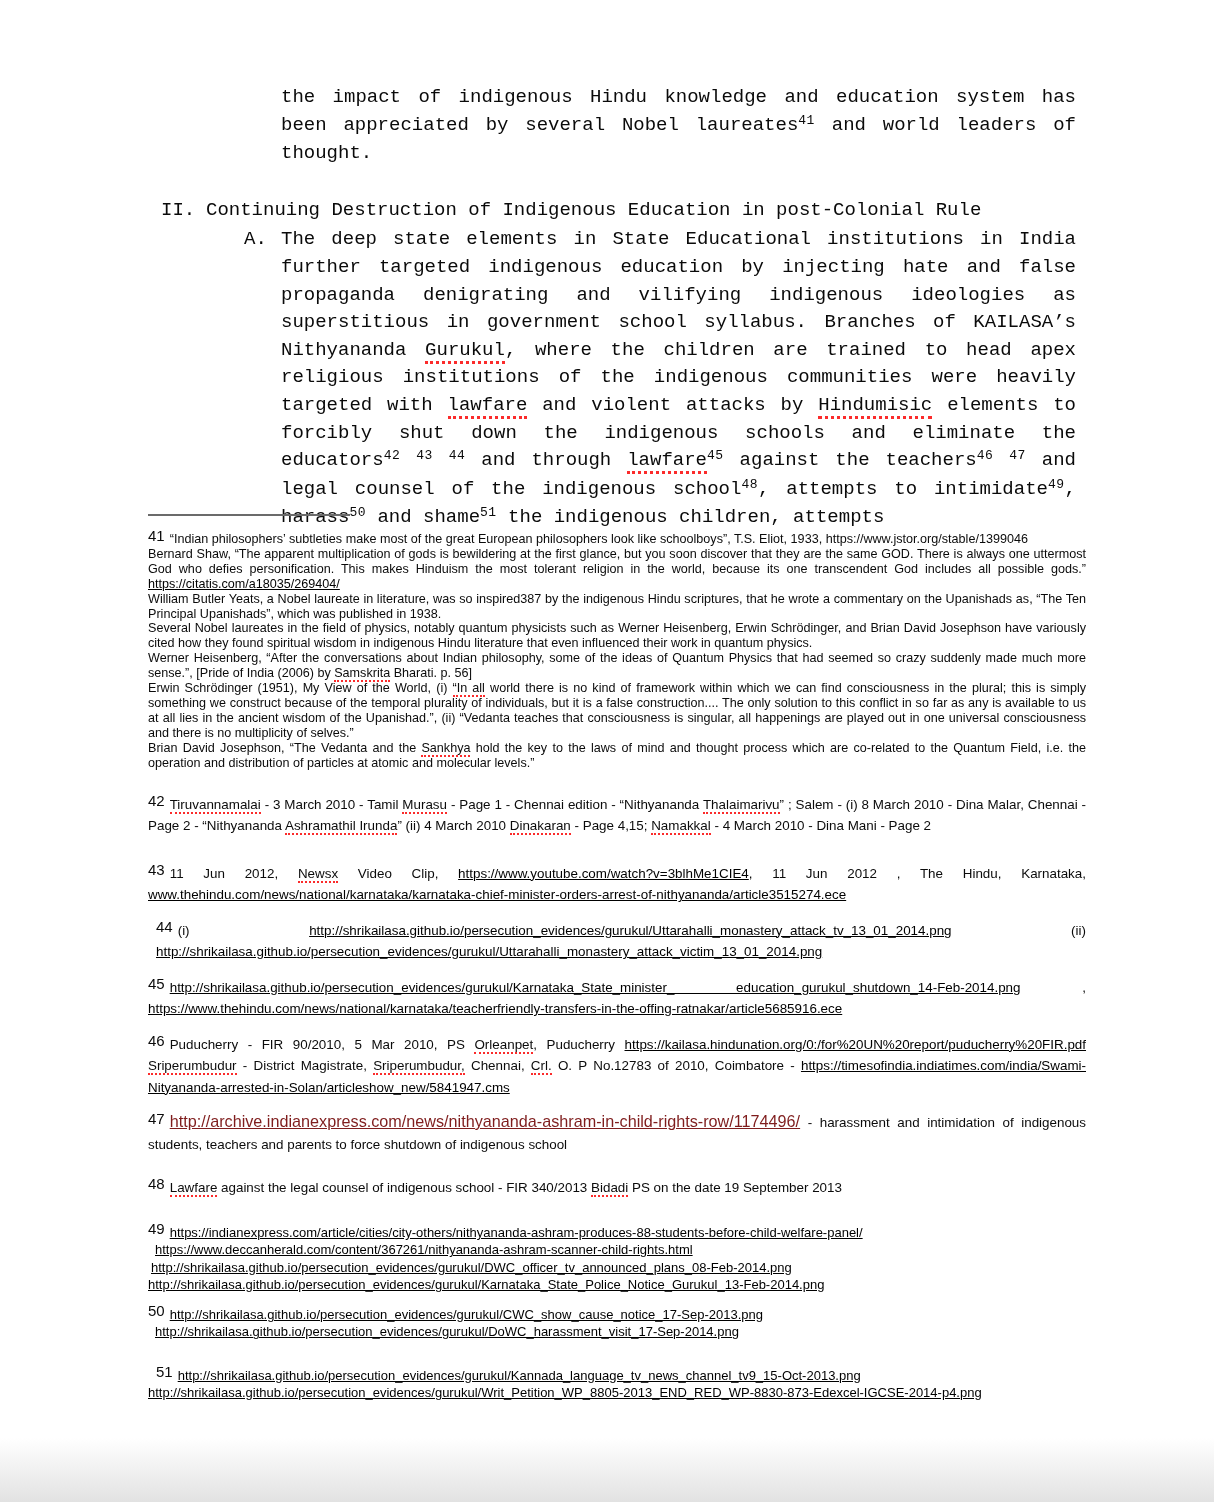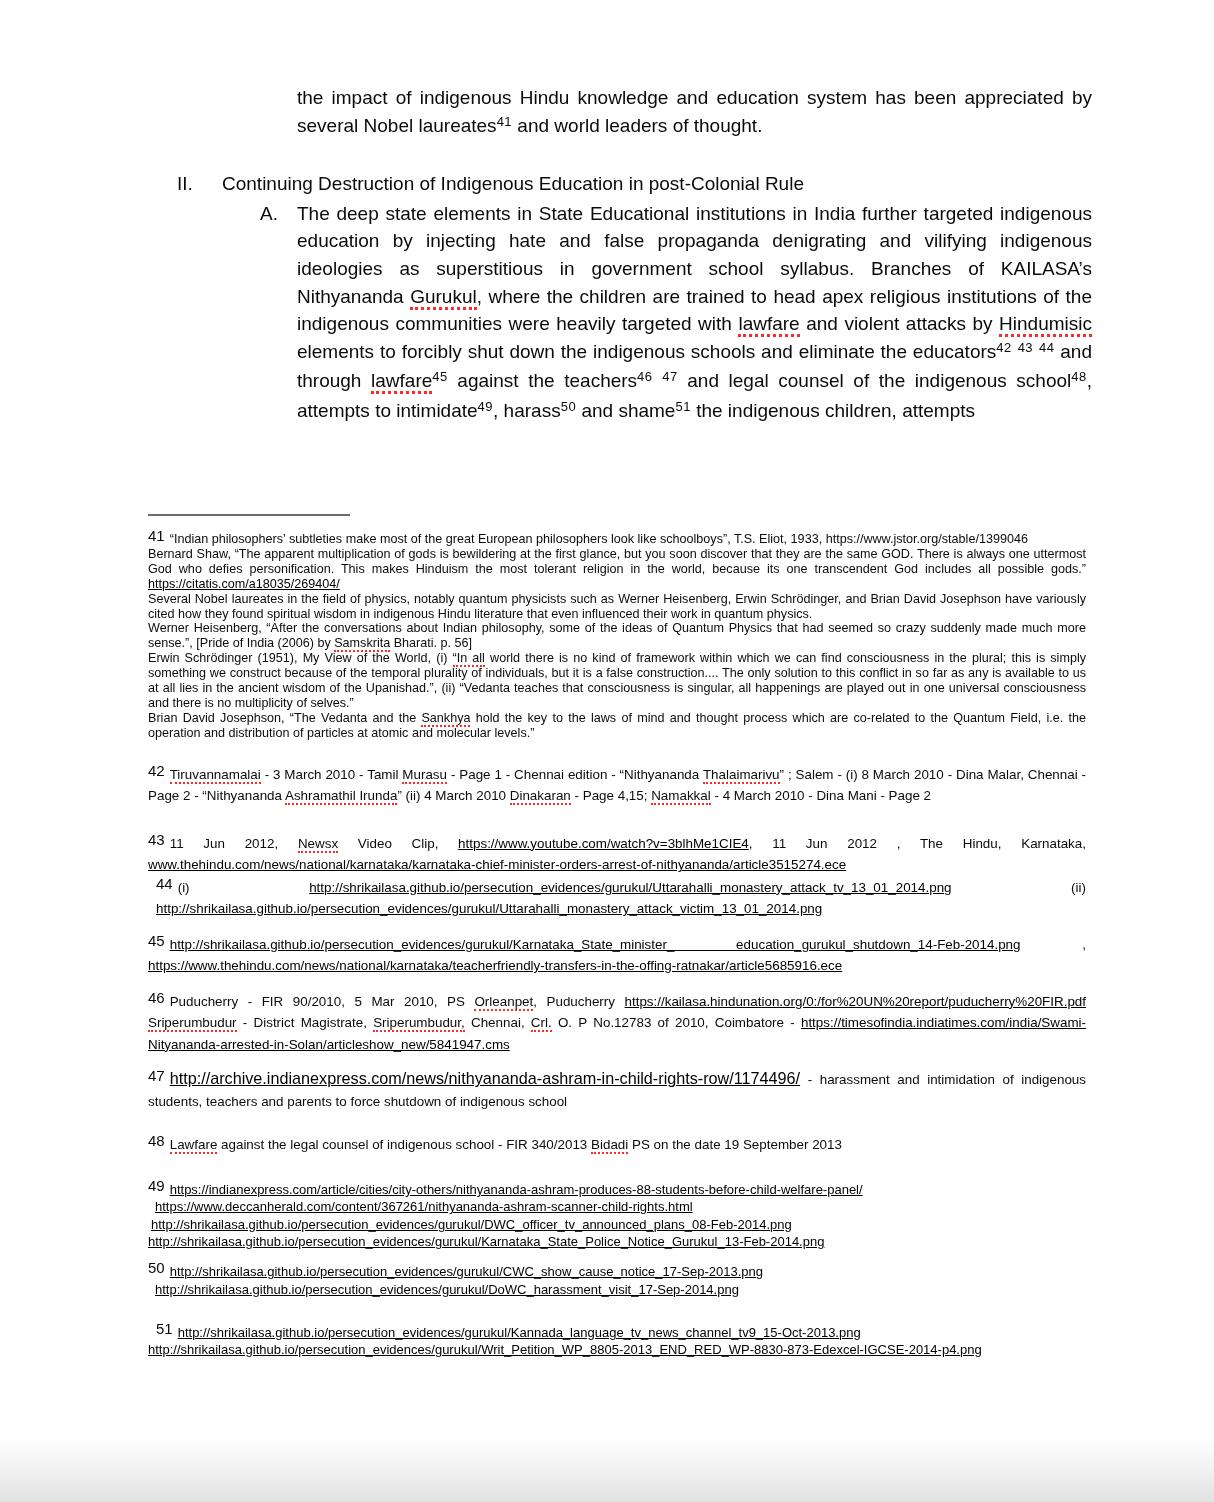--- a/index.html
+++ b/index.html
@@ -1,45 +1,45 @@
 <!DOCTYPE html>
 <html><head>
 <meta charset="utf-8">
 <style>
   html,body{margin:0;padding:0;}
   body{background:#ffffff;font-family:"Liberation Sans","DejaVu Sans",sans-serif;}
   #page{position:relative;width:1214px;height:1502px;background:#ffffff;overflow:hidden;color:#0a0a0a;}
 
   
-  #body-section{position:absolute;top:84px;left:152px;width:940px;font-size:19px;line-height:27.6px;}
+  #body-section{position:absolute;top:84px;left:136px;width:940px;font-size:19px;line-height:27.6px;font-family:Liberation Mono, monospace;}
   .b-row{position:relative;}
   .b-cont{padding-left:145px;text-align:justify;}
   .b-heading{padding-left:70px;margin-top:29px;}
   .b-item{padding-left:145px;margin-top:2px;text-align:justify;}
   .blabel{position:absolute;top:0;}
   .b-heading .blabel{left:25px;}
   .b-item .blabel{left:108px;}
   .sup{font-size:13px;position:relative;top:-6px;letter-spacing:0.5px;}
   #body-section .sp{border-bottom:3px dotted #fb2b2b;}
 
   
   #fn-section{position:absolute;top:508px;left:148px;width:938px;}
   .fn-sep{width:202px;border-top:2px solid #6b6b6b;margin-top:6px;margin-bottom:15px;}
   .fn{font-size:13.4px;line-height:21.5px;color:#0b0b0b;}
   .fn-p{overflow-wrap:anywhere;}
   .fn-p.just{text-align:justify;}
   .fn .sp{border-bottom:2px dotted #fb2b2b;}
   .fn-num{font-size:15px;position:relative;top:-3px;margin-right:5px;}
   a.link{color:#000000;text-decoration:underline;cursor:pointer;}
-  a.biglink{color:#000000;text-decoration:underline;cursor:pointer;font-size:16.2px;}
+  a.biglink{color:#7f1d1d;text-decoration:underline;cursor:pointer;font-size:16.2px;}
 
   .fn-41{font-size:12.6px;line-height:14.9px;margin-bottom:22px;}
   .fn-41 .fn-num{top:-2px;}
   .fn-42{margin-bottom:25px;}
-  .fn-43{}
+  .fn-43{margin-bottom:13px;}
   .fn-44{margin-bottom:13px;}
   .fn-45{margin-bottom:13px;}
   .fn-46{margin-bottom:12px;}
   .fn-47{margin-bottom:22px;line-height:22px;}
   .fn-48{margin-bottom:27px;line-height:17px;}
   .fn-49{font-size:13px;line-height:17.3px;margin-bottom:12px;}
   .fn-50{font-size:13px;line-height:17.3px;margin-bottom:25px;}
   .fn-51{font-size:13px;line-height:17.3px;}
 
   
@@ -54,20 +54,21 @@
       <div class="b-row b-cont"><span>the impact of indigenous Hindu knowledge and education system has been appreciated by several Nobel laureates</span><span class="sup">41</span><span> and world leaders of thought.</span></div>
       <div class="b-row b-heading"><span class="blabel">II.</span><span>Continuing Destruction of Indigenous Education in post-Colonial Rule</span></div>
       <div class="b-row b-item"><span class="blabel">A.</span><span>The deep state elements in State Educational institutions in India further targeted indigenous education by injecting hate and false propaganda denigrating and vilifying indigenous ideologies as superstitious in government school syllabus. Branches of KAILASA’s Nithyananda </span><span class="sp">Gurukul</span><span>, where the children are trained to head apex religious institutions of the indigenous communities were heavily targeted with </span><span class="sp">lawfare</span><span> and violent attacks by </span><span class="sp">Hindumisic</span><span> elements to forcibly shut down the indigenous schools and eliminate the educators</span><span class="sup">42</span><span> </span><span class="sup">43</span><span> </span><span class="sup">44</span><span> and through </span><span class="sp">lawfare</span><span class="sup">45</span><span> against the teachers</span><span class="sup">46</span><span> </span><span class="sup">47</span><span> and legal counsel of the indigenous school</span><span class="sup">48</span><span>, attempts to intimidate</span><span class="sup">49</span><span>, harass</span><span class="sup">50</span><span> and shame</span><span class="sup">51</span><span> the indigenous children, attempts</span></div>
     </div>
   <div id="fn-section">
     <div class="fn-sep"></div>
     <div id="fn-list">
         <div class="fn fn-41">
           <div class="fn-p just"><span class="fn-num">41</span><span>“Indian philosophers’ subtleties make most of the great European philosophers look like schoolboys”, T.S. Eliot, 1933, https://www.jstor.org/stable/1399046</span></div>
           <div class="fn-p just"><span>Bernard Shaw, “The apparent multiplication of gods is bewildering at the first glance, but you soon discover that they are the same GOD. There is always one uttermost God who defies personification. This makes Hinduism the most tolerant religion in the world, because its one transcendent God includes all possible gods.” </span><a class="link" href="#">https://citatis.com/a18035/269404/</a></div>
+          <div class="fn-p just"><span>William Butler Yeats, a Nobel laureate in literature, was so inspired387 by the indigenous Hindu scriptures, that he wrote a commentary on the Upanishads as, “The Ten Principal Upanishads”, which was published in 1938.</span></div>
           <div class="fn-p just"><span>Several Nobel laureates in the field of physics, notably quantum physicists such as Werner Heisenberg, Erwin Schrödinger, and Brian David Josephson have variously cited how they found spiritual wisdom in indigenous Hindu literature that even influenced their work in quantum physics.</span></div>
           <div class="fn-p just"><span>Werner Heisenberg, “After the conversations about Indian philosophy, some of the ideas of Quantum Physics that had seemed so crazy suddenly made much more sense.”, [Pride of India (2006) by </span><span class="sp">Samskrita</span><span> Bharati. p. 56]</span></div>
           <div class="fn-p just"><span>Erwin Schrödinger (1951), My View of the World, (i) </span><span class="sp">“In all</span><span> world there is no kind of framework within which we can find consciousness in the plural; this is simply something we construct because of the temporal plurality of individuals, but it is a false construction.... The only solution to this conflict in so far as any is available to us at all lies in the ancient wisdom of the Upanishad.”, (ii) “Vedanta teaches that consciousness is singular, all happenings are played out in one universal consciousness and there is no multiplicity of selves.”</span></div>
           <div class="fn-p just"><span>Brian David Josephson, “The Vedanta and the </span><span class="sp">Sankhya</span><span> hold the key to the laws of mind and thought process which are co-related to the Quantum Field, i.e. the operation and distribution of particles at atomic and molecular levels.”</span></div>
         </div>
         <div class="fn fn-42">
           <div class="fn-p just"><span class="fn-num">42</span><span class="sp">Tiruvannamalai</span><span> -  3 March 2010 - Tamil </span><span class="sp">Murasu</span><span> - Page 1 - Chennai edition - “Nithyananda </span><span class="sp">Thalaimarivu</span><span>” ;  Salem - (i) 8 March 2010 - Dina Malar, Chennai - Page 2 - “Nithyananda </span><span class="sp">Ashramathil Irunda</span><span>” (ii) 4 March 2010 </span><span class="sp">Dinakaran</span><span> - Page 4,15; </span><span class="sp">Namakkal</span><span> - 4 March 2010 - Dina Mani - Page 2</span></div>
         </div>
         <div class="fn fn-43">
           <div class="fn-p just"><span class="fn-num">43</span><span>11 Jun 2012, </span><span class="sp">Newsx</span><span> Video Clip, </span><a class="link" href="#">https://www.youtube.com/watch?v=3blhMe1CIE4</a><span>, 11 Jun 2012 , The Hindu, Karnataka, </span><a class="link" href="#">www.thehindu.com/news/national/karnataka/karnataka-chief-minister-orders-arrest-of-nithyananda/article3515274.ece</a></div>

